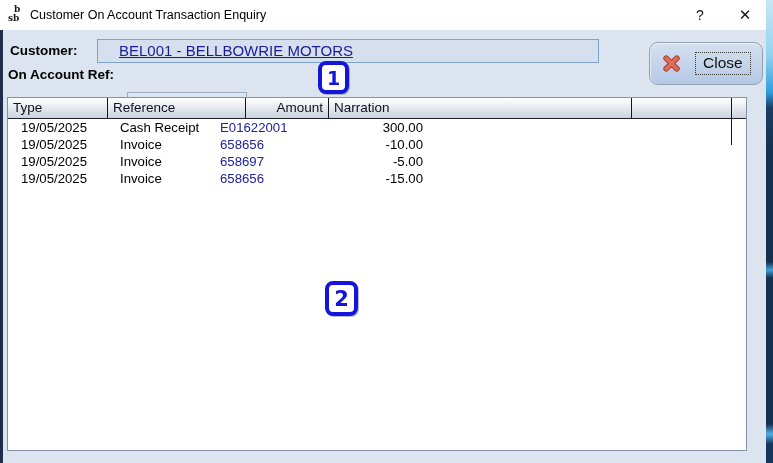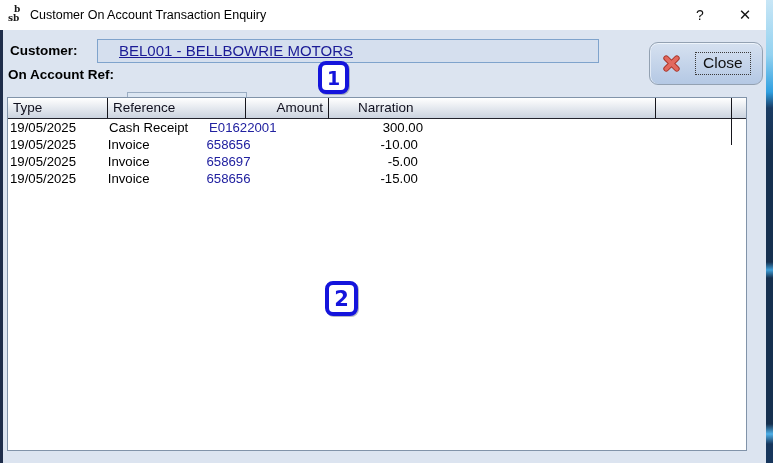--- a/index.html
+++ b/index.html
@@ -78,26 +78,26 @@
     display:flex; height:21px; box-sizing:border-box;
     background:linear-gradient(180deg,#ffffff,#cbd3df);
     border-bottom:1px solid #23232c;
   }
   .th {
     box-sizing:border-box; padding-left:5px; font-size:13.5px;
     line-height:20px; color:#10101e; border-right:1px solid #16161d;
     overflow:hidden; white-space:nowrap;
   }
   .tr { display:flex; height:17px; font-size:13.2px; line-height:17px; color:#000; }
-  .td { box-sizing:border-box; padding-left:2px; overflow:hidden; white-space:pre; }
+  .td { box-sizing:border-box; padding-left:13px; overflow:hidden; white-space:pre; }
   .c-date { width:99px; }
   .c-type { width:100px; }
   .c-ref  { width:138px; }
   .c-amt  { width:83px; text-align:right; padding-left:0; padding-right:5px; }
-  .c-nar  { width:303px;margin-left:24px; }
+  .c-nar  { width:303px; }
   .c-fill { flex:1; border-right:none; }
   .td.c-ref { color:#2121a0; }
   .hdr-tail-divider {
     position:absolute; left:723px; top:0; width:1px; height:47px; background:#16161d;
   }
   
   .ann {
     position:absolute; box-sizing:border-box; background:#fff;
     border:4px solid #1414dc; border-radius:8px; color:#1414dc;
     font-weight:bold; font-family:"DejaVu Sans", sans-serif;

